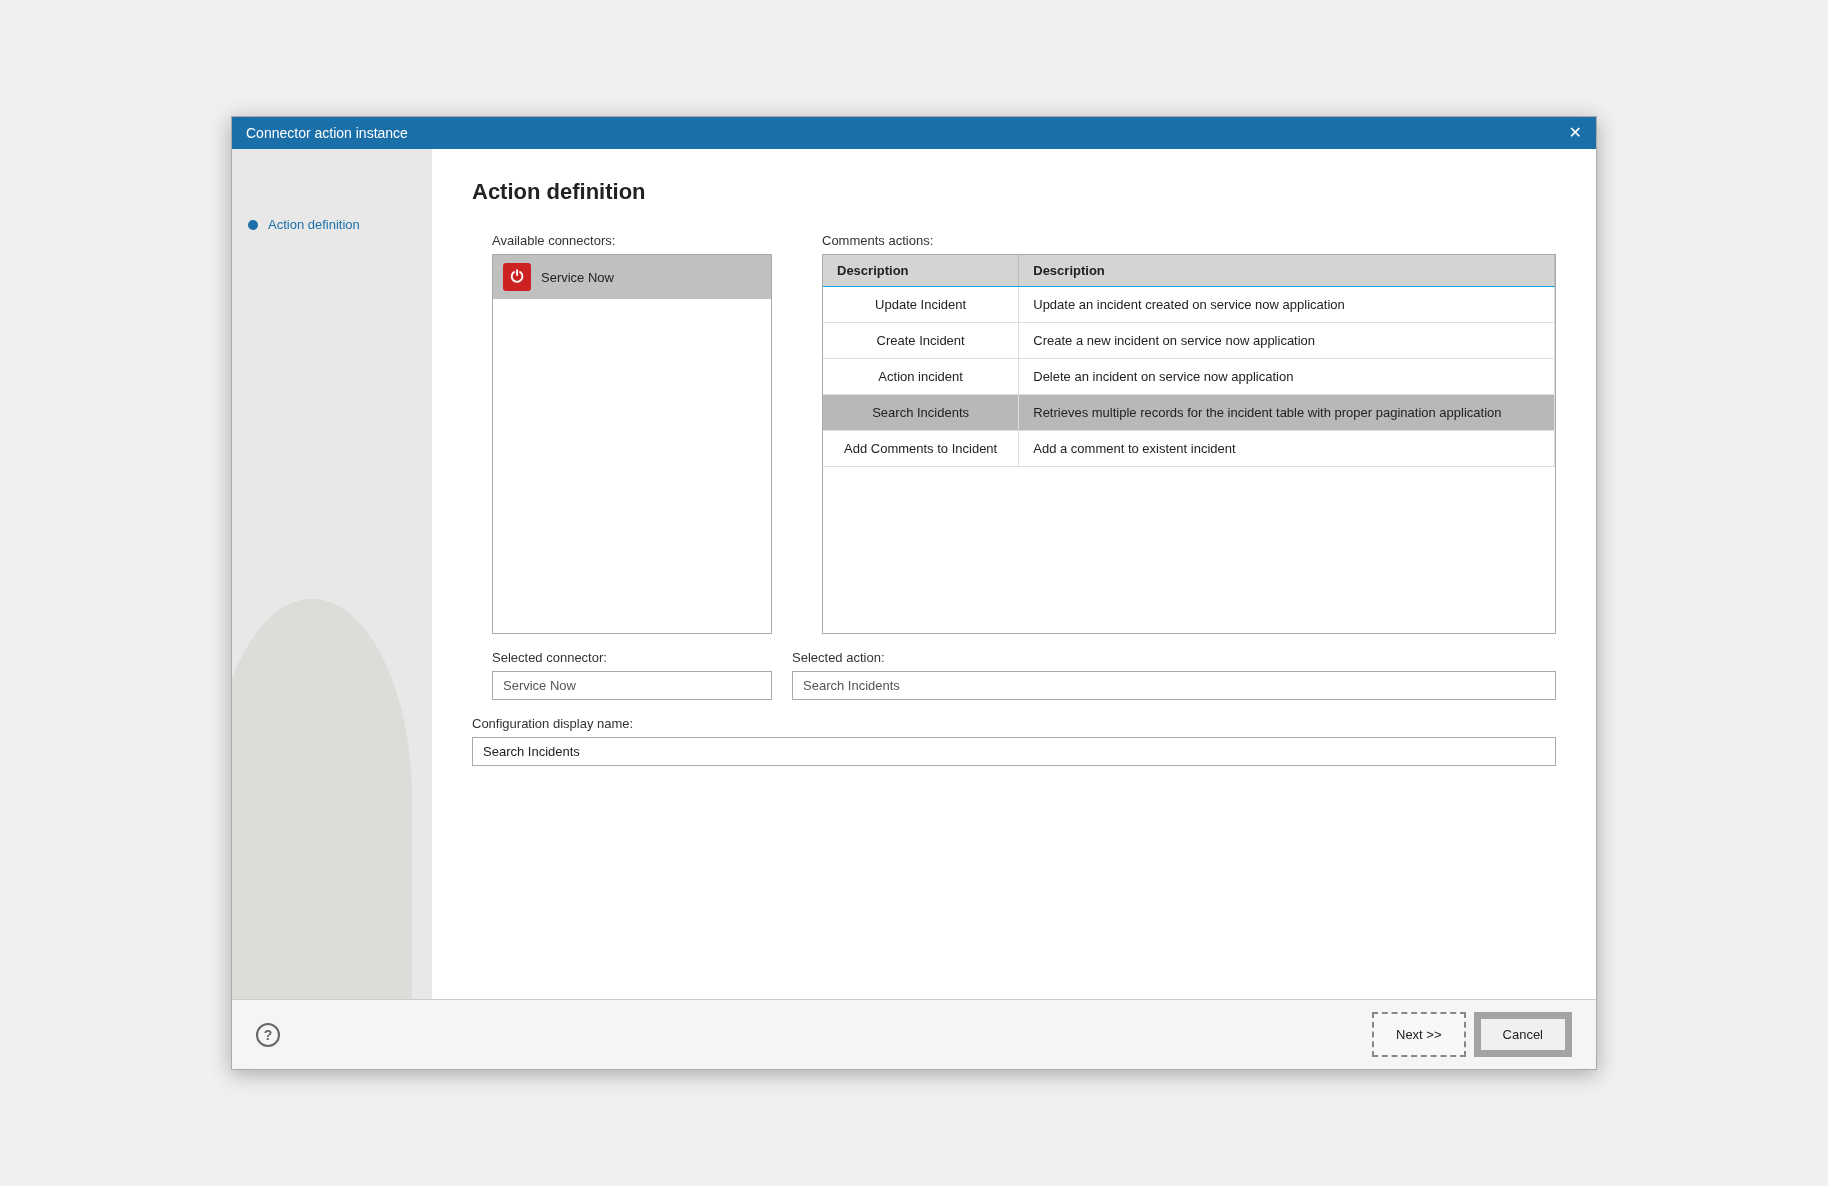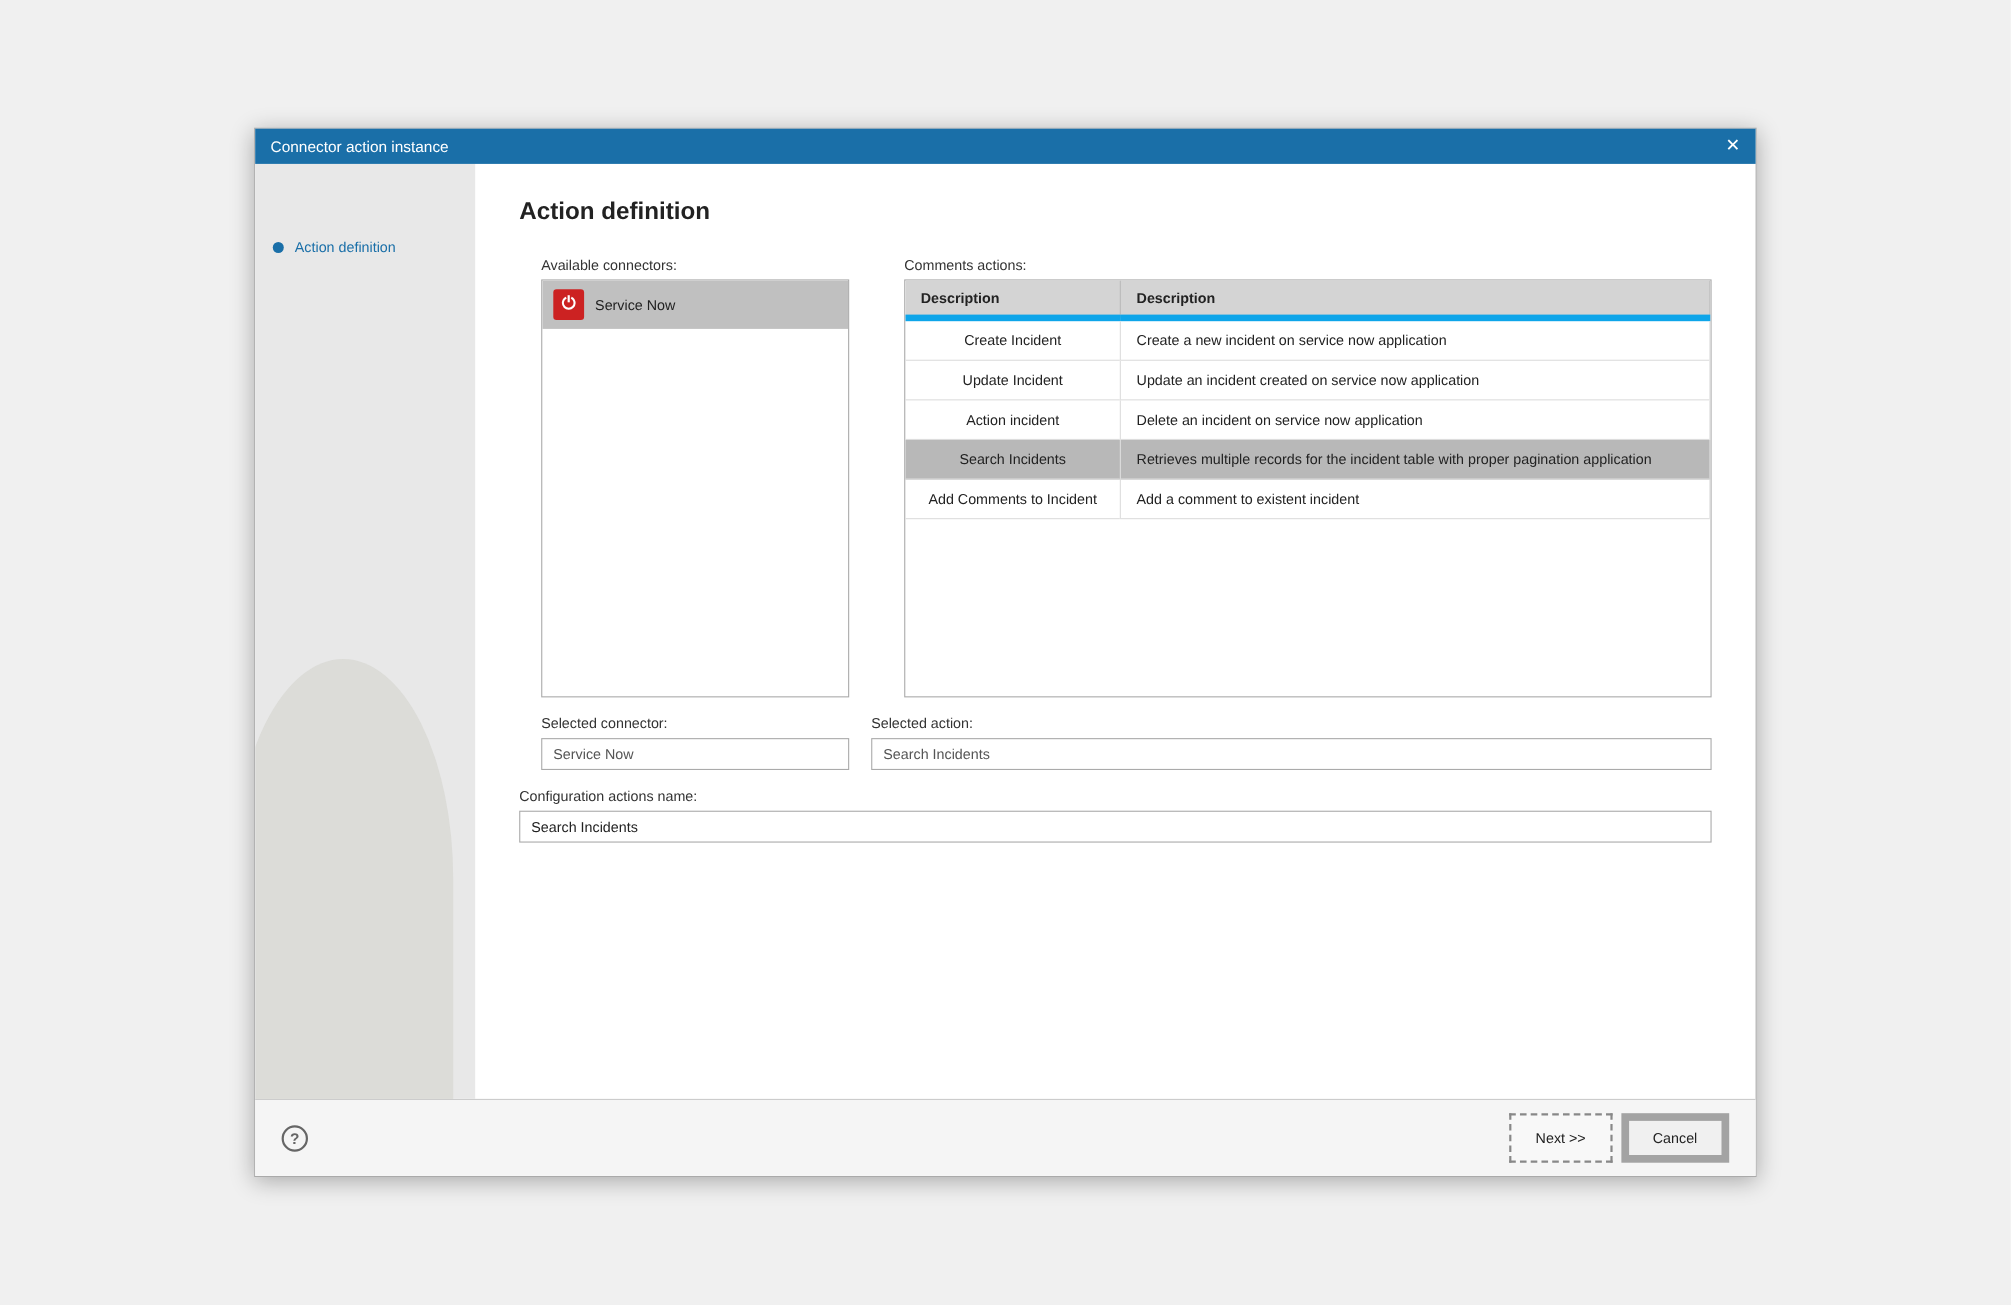--- a/index.html
+++ b/index.html
@@ -160,21 +160,21 @@
     }
     table thead tr {
       background: #d4d4d4;
     }
     table thead th {
       text-align: left;
       padding: 8px 14px;
       font-weight: 600;
       color: #222;
       font-size: 13px;
-      border-bottom: 6px solid #0ea5e9;
+      border-bottom: 1px solid #0ea5e9;
       border-right: 1px solid #bbb;
     }
     table tbody tr {
       border-bottom: 1px solid #ddd;
     }
     table tbody tr.selected {
       background: #b8b8b8;
     }
     table tbody td {
       padding: 10px 14px;
@@ -291,26 +291,26 @@
           <div class="actions-table-wrapper">
             <table>
               <thead>
                 <tr>
                   <th>Description</th>
                   <th>Description</th>
                 </tr>
               </thead>
               <tbody id="actions-tbody">
               <tr>
+    <td>Update Incident</td>
+    <td>Update an incident created on service now application</td>
+  </tr>
+                  <tr>
     <td>Create Incident</td>
     <td>Create a new incident on service now application</td>
-  </tr>
-                  <tr>
-    <td>Update Incident</td>
-    <td>Update an incident created on service now application</td>
   </tr>
                   <tr>
     <td>Action incident</td>
     <td>Delete an incident on service now application</td>
   </tr>
                   <tr class="selected">
     <td>Search Incidents</td>
     <td>Retrieves multiple records for the incident table with proper pagination application</td>
   </tr>
                   <tr>
@@ -328,21 +328,21 @@
           <div class="section-label">Selected connector:</div>
           <input class="text-input" type="text" readonly="" value="Service Now" style="">
         </div>
         <div class="form-col form-col-right">
           <div class="section-label">Selected action:</div>
           <input class="text-input" type="text" readonly="" value="Search Incidents" style="">
         </div>
       </div>
 
       <div class="config-name-section">
-        <div class="section-label">Configuration actions name:</div>
+        <div class="section-label">Configuration display name:</div>
         <input class="config-name-input" type="text" value="Search Incidents" style="">
       </div>
     </div>
   </div>
 
   <div class="dialog-footer">
     <div class="help-icon">?</div>
     <div class="footer-buttons">
       <button class="btn btn-next">Next &gt;&gt;</button>
       <button class="btn">Cancel</button>

